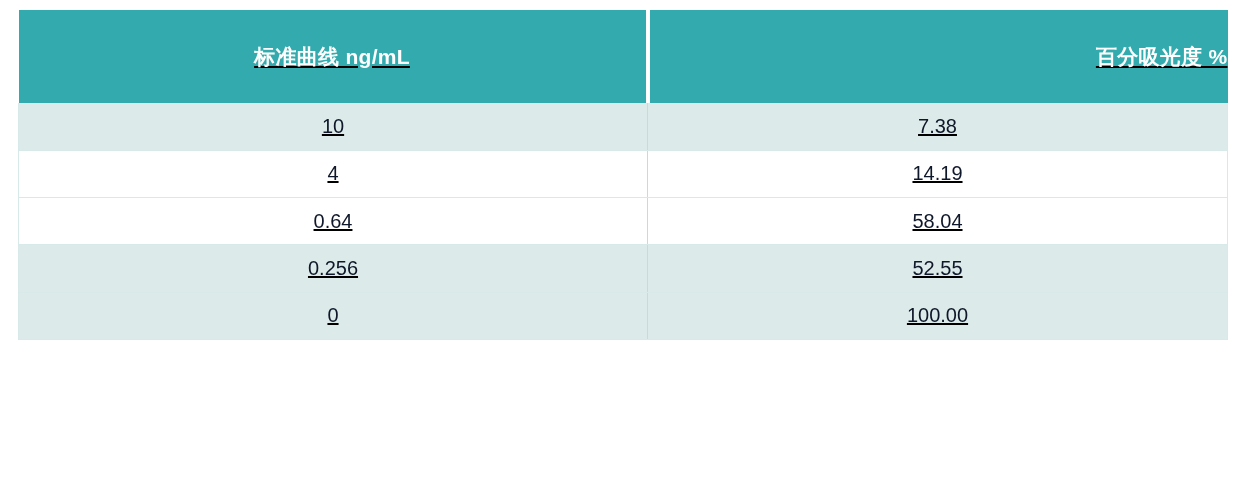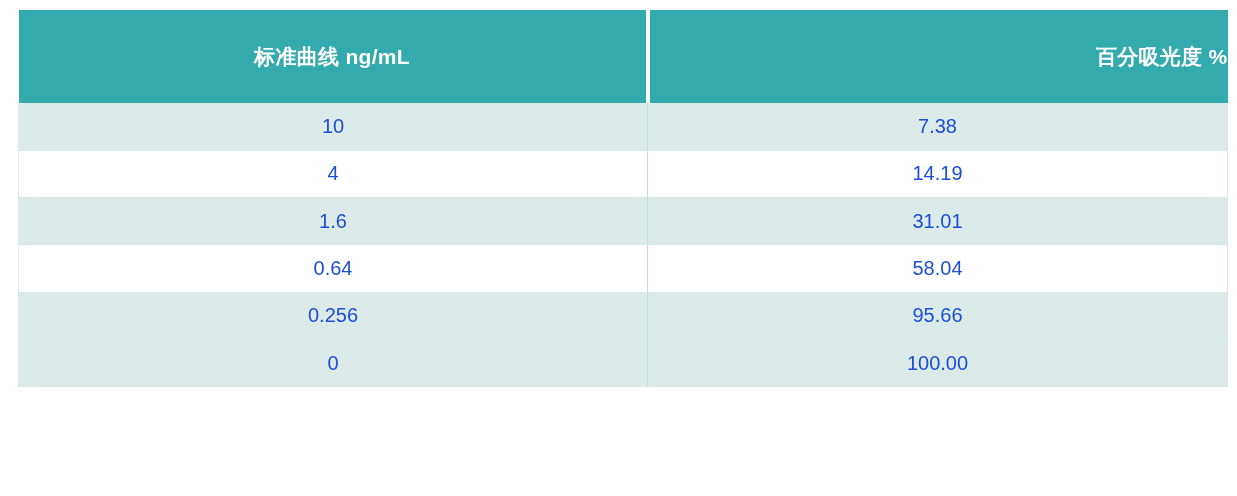--- a/index.html
+++ b/index.html
@@ -13,20 +13,21 @@
     font-family: "Liberation Sans", "DejaVu Sans", sans-serif;
     overflow: hidden;
   }
 
   .table-wrap {
     position: absolute;
     left: 18px;
     top: 10px;
     width: 1209px;
     height: 472px;
+    text-decoration: underline;
   }
 
   table.data-table {
     width: 1209px;
     border-collapse: collapse;
     table-layout: fixed;
   }
 
   
   thead tr {
@@ -55,21 +56,21 @@
   tbody tr {
     height: 47.3px;
   }
   tbody tr.striped td {
     background: #dceae9;
   }
   tbody tr.plain td {
     background: #ffffff;
   }
   tbody td {
-    color: #1d4ed8;
+    color: #0f172a;
     font-size: 20px;
     font-weight: 400;
     text-align: center;
     vertical-align: middle;
     padding: 0;
     border-bottom: 1px solid #d7e9e8;
     border-left: 1px solid #d7e9e8;
   }
   tbody td.cell-right {
     border-right: 1px solid #d7e9e8;
@@ -91,31 +92,27 @@
     </thead>
     <tbody>
       <tr class="striped">
         <td class="cell-left">10</td>
         <td class="cell-right">7.38</td>
       </tr>
       <tr class="plain">
         <td class="cell-left">4</td>
         <td class="cell-right">14.19</td>
       </tr>
-      <tr class="striped">
-        <td class="cell-left">1.6</td>
-        <td class="cell-right">31.01</td>
-      </tr>
       <tr class="plain">
         <td class="cell-left">0.64</td>
         <td class="cell-right">58.04</td>
       </tr>
       <tr class="striped">
         <td class="cell-left">0.256</td>
-        <td class="cell-right">95.66</td>
+        <td class="cell-right">52.55</td>
       </tr>
       <tr class="striped">
         <td class="cell-left">0</td>
         <td class="cell-right">100.00</td>
       </tr>
     </tbody>
   </table>
 </div>
 
 </body></html>

